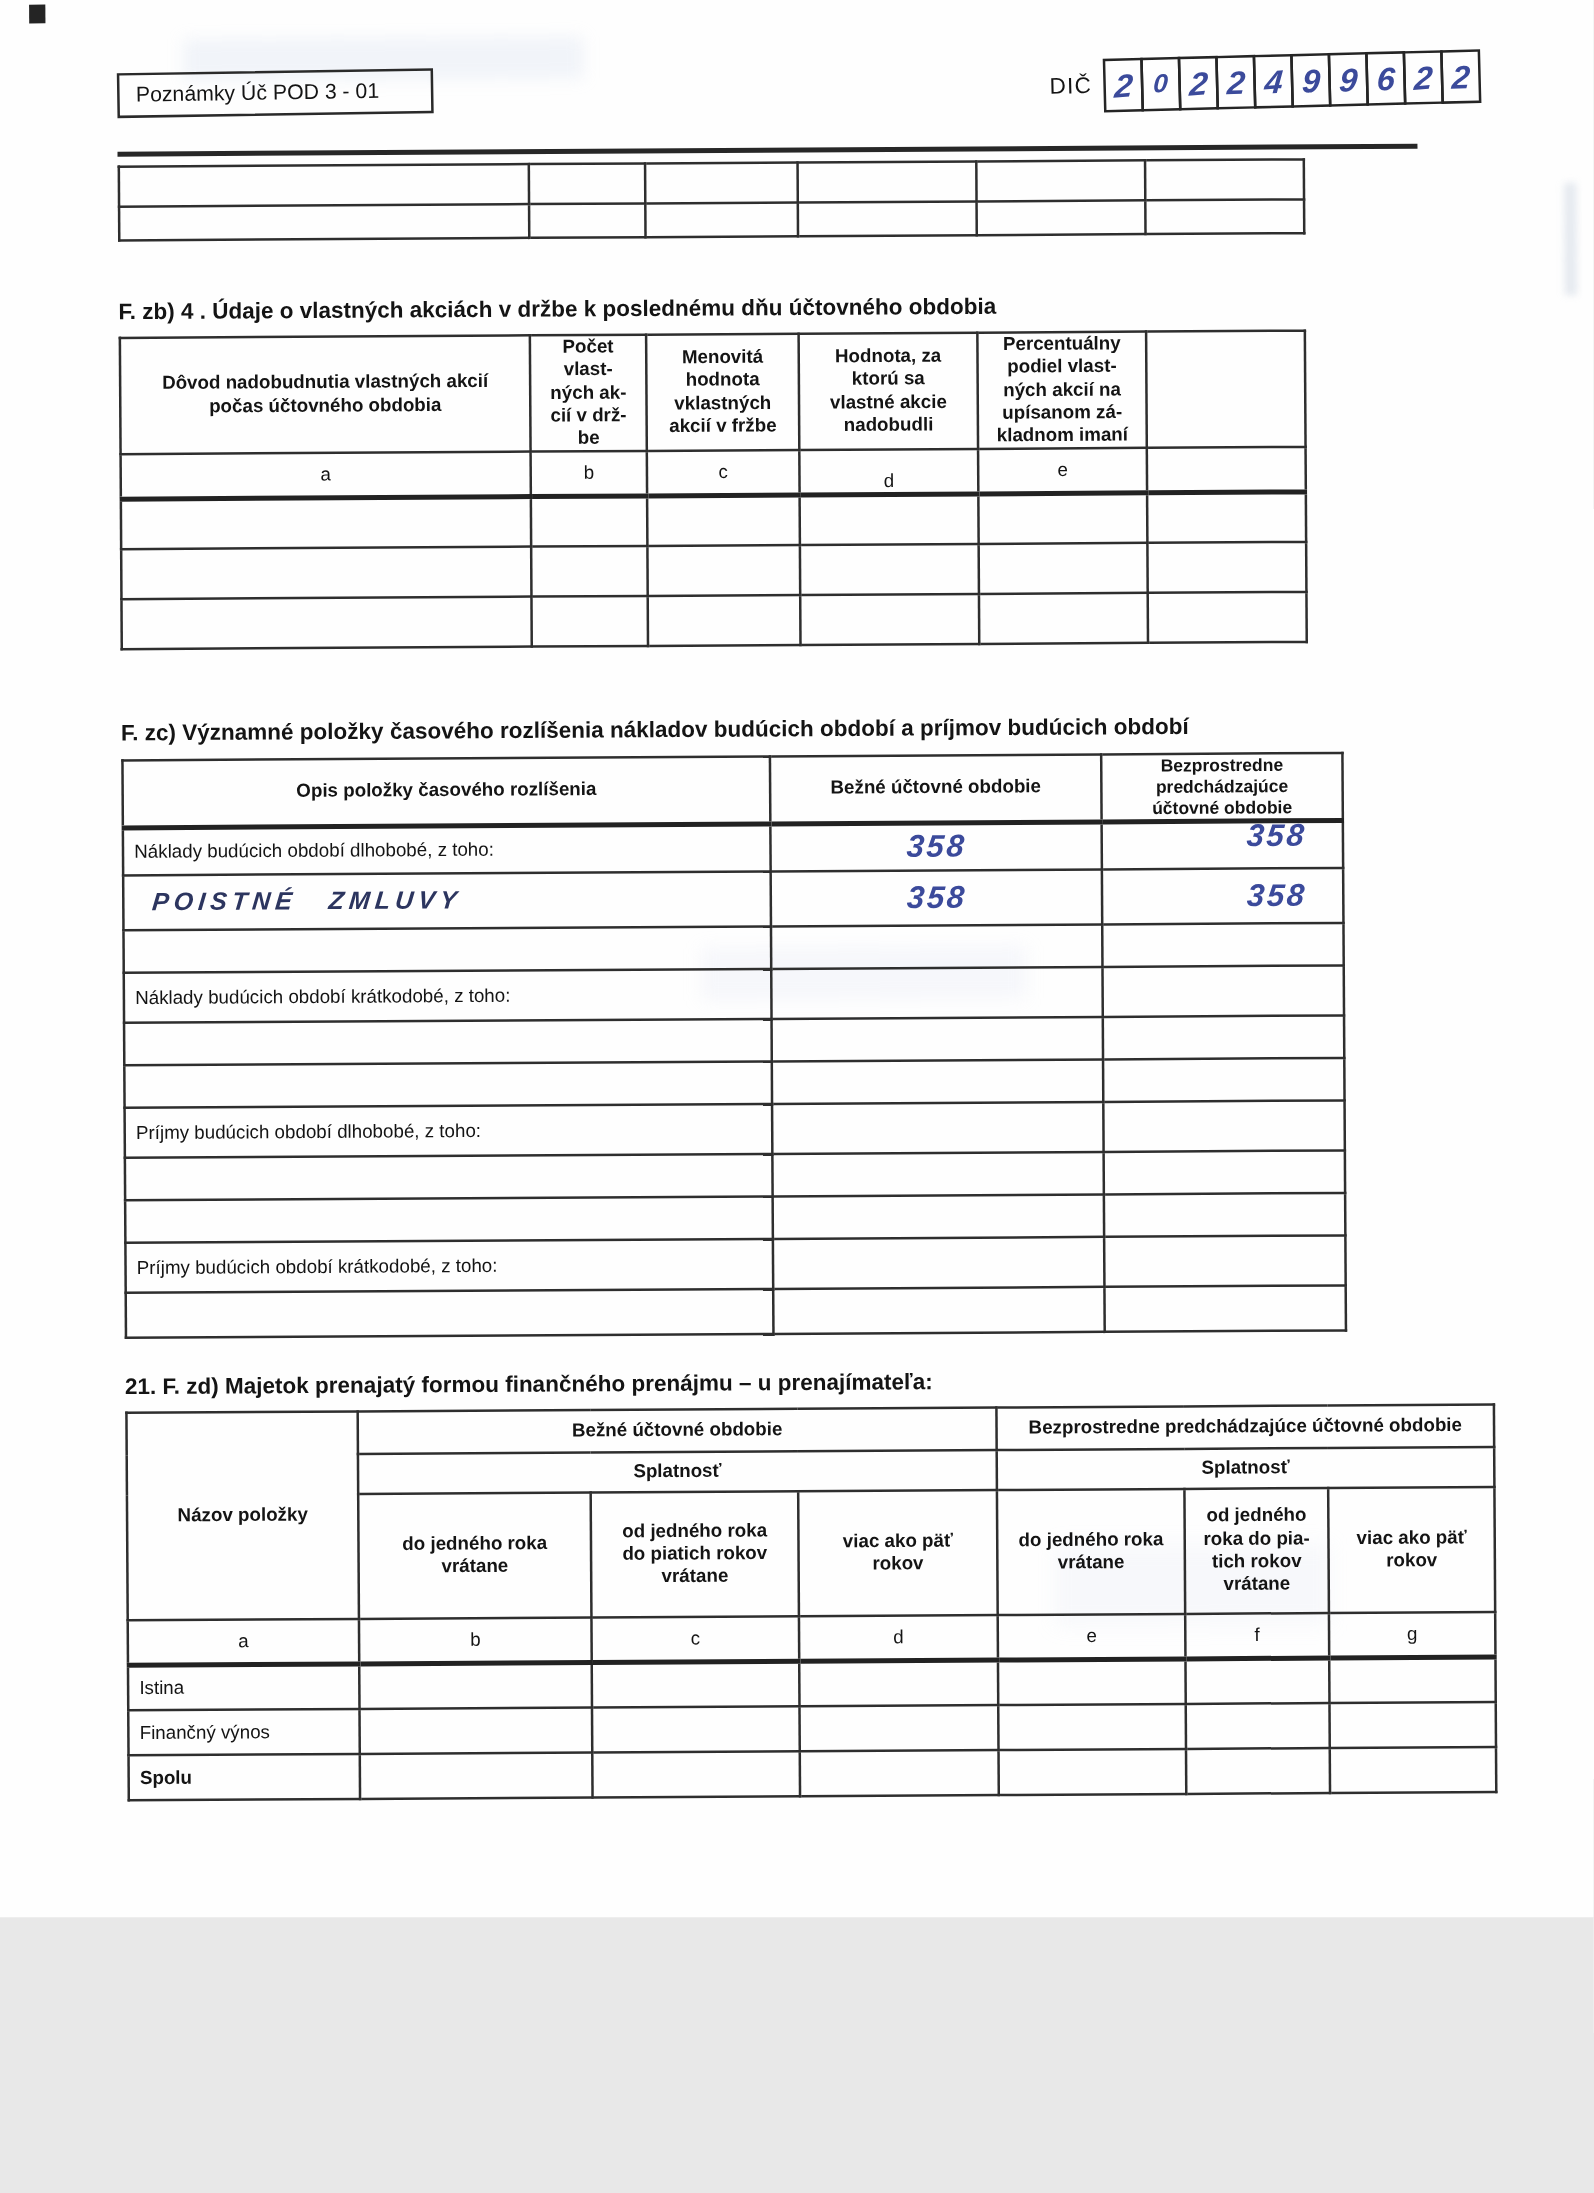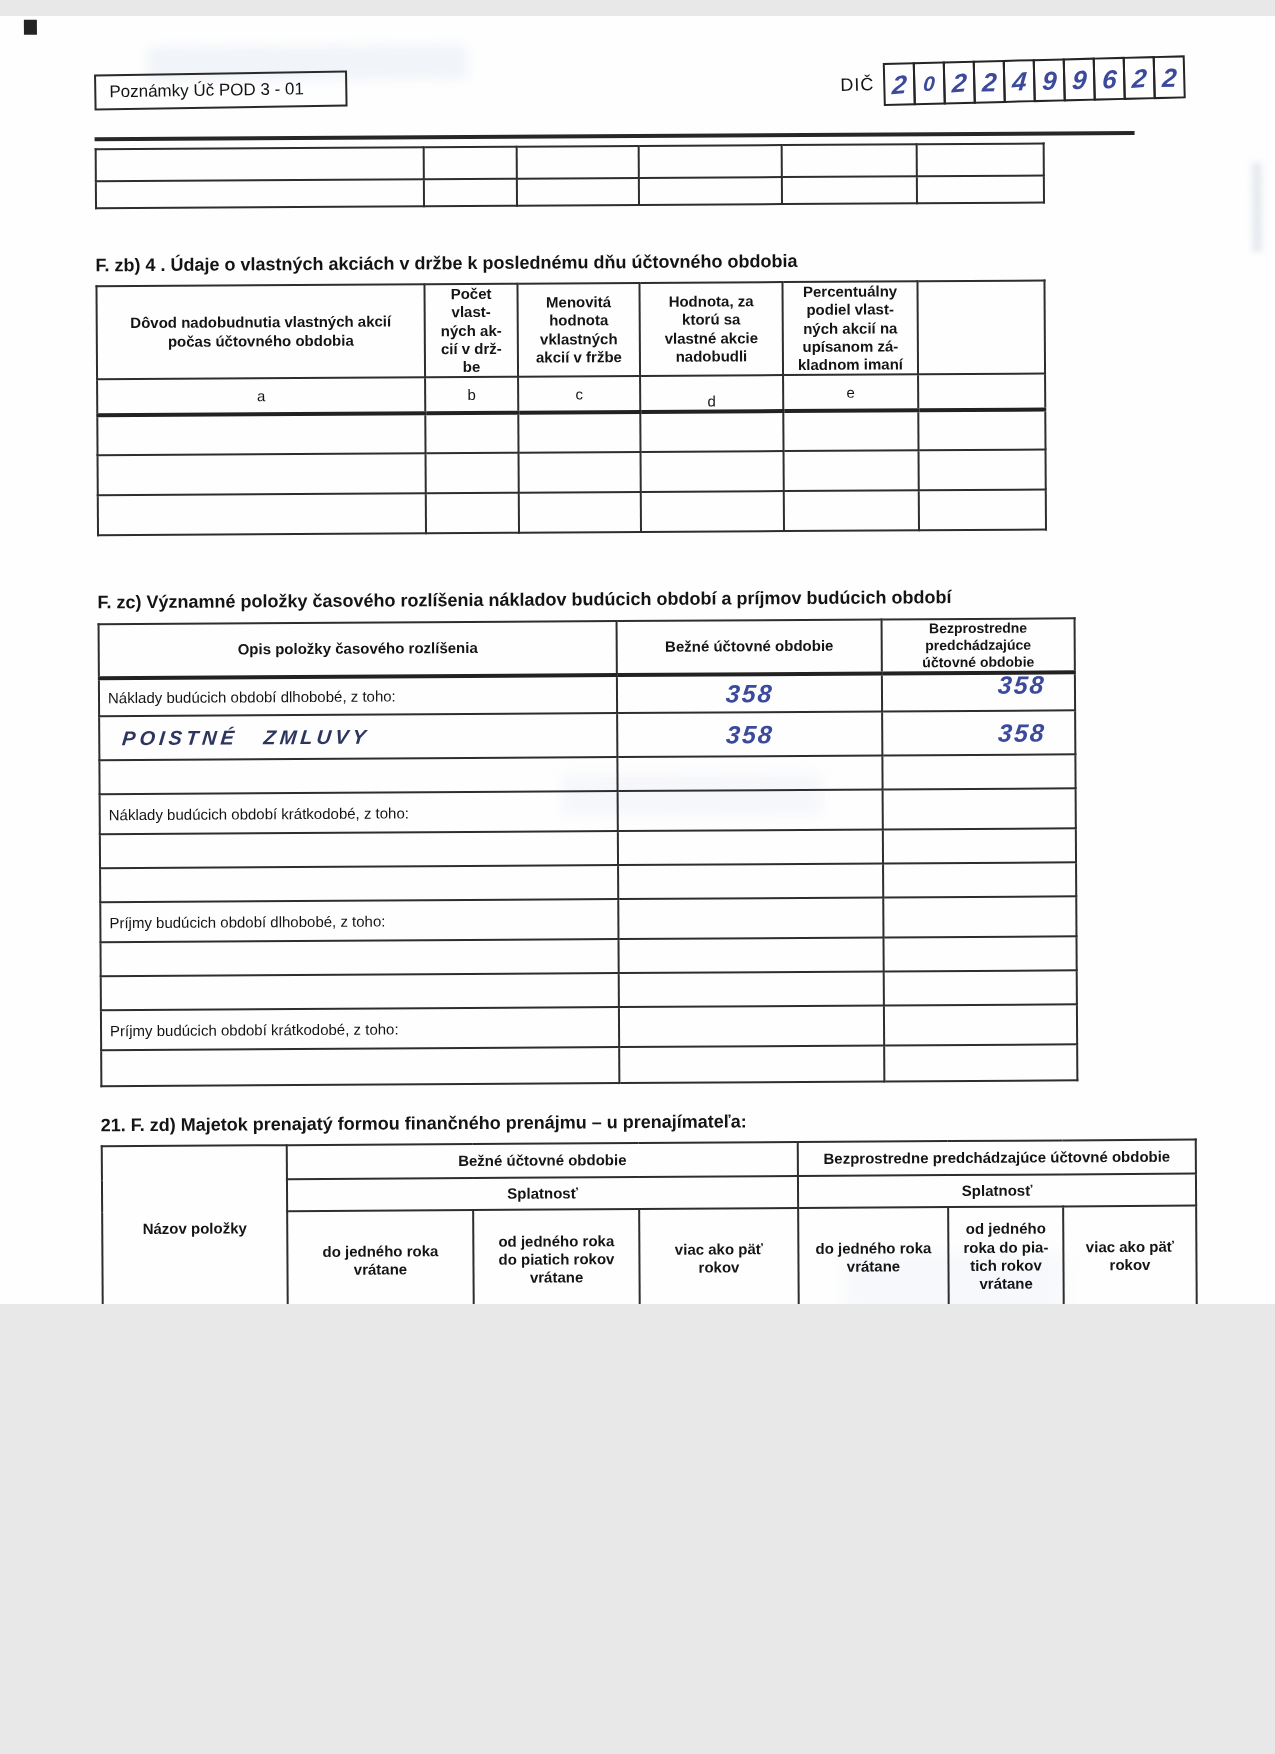--- a/index.html
+++ b/index.html
@@ -1,17 +1,17 @@
 <!DOCTYPE html>
 <html><head>
 <meta charset="utf-8">
 <style>
   html,body{margin:0;padding:0;background:#e8e8e8;}
   .page{
-    position:relative;width:1275px;height:1288px;margin:16px auto;
+    position:relative;width:1275px;height:1534px;margin:0 auto;
     background:#fefefe;overflow:hidden;
     font-family:"Liberation Sans",sans-serif;color:#141414;
   }
   .scan{position:absolute;inset:0;transform:rotate(-0.35deg);transform-origin:50% 40%;}
 
   
   .artifact{position:absolute;pointer-events:none;}
   .corner-mark{left:27px;top:0;width:13px;height:15px;background:#242424;}
   .blob1{left:150px;top:28px;width:320px;height:34px;background:rgba(198,210,230,.22);filter:blur(6px);}
   .blob2{left:560px;top:758px;width:260px;height:42px;background:rgba(203,214,234,.16);filter:blur(7px);}

